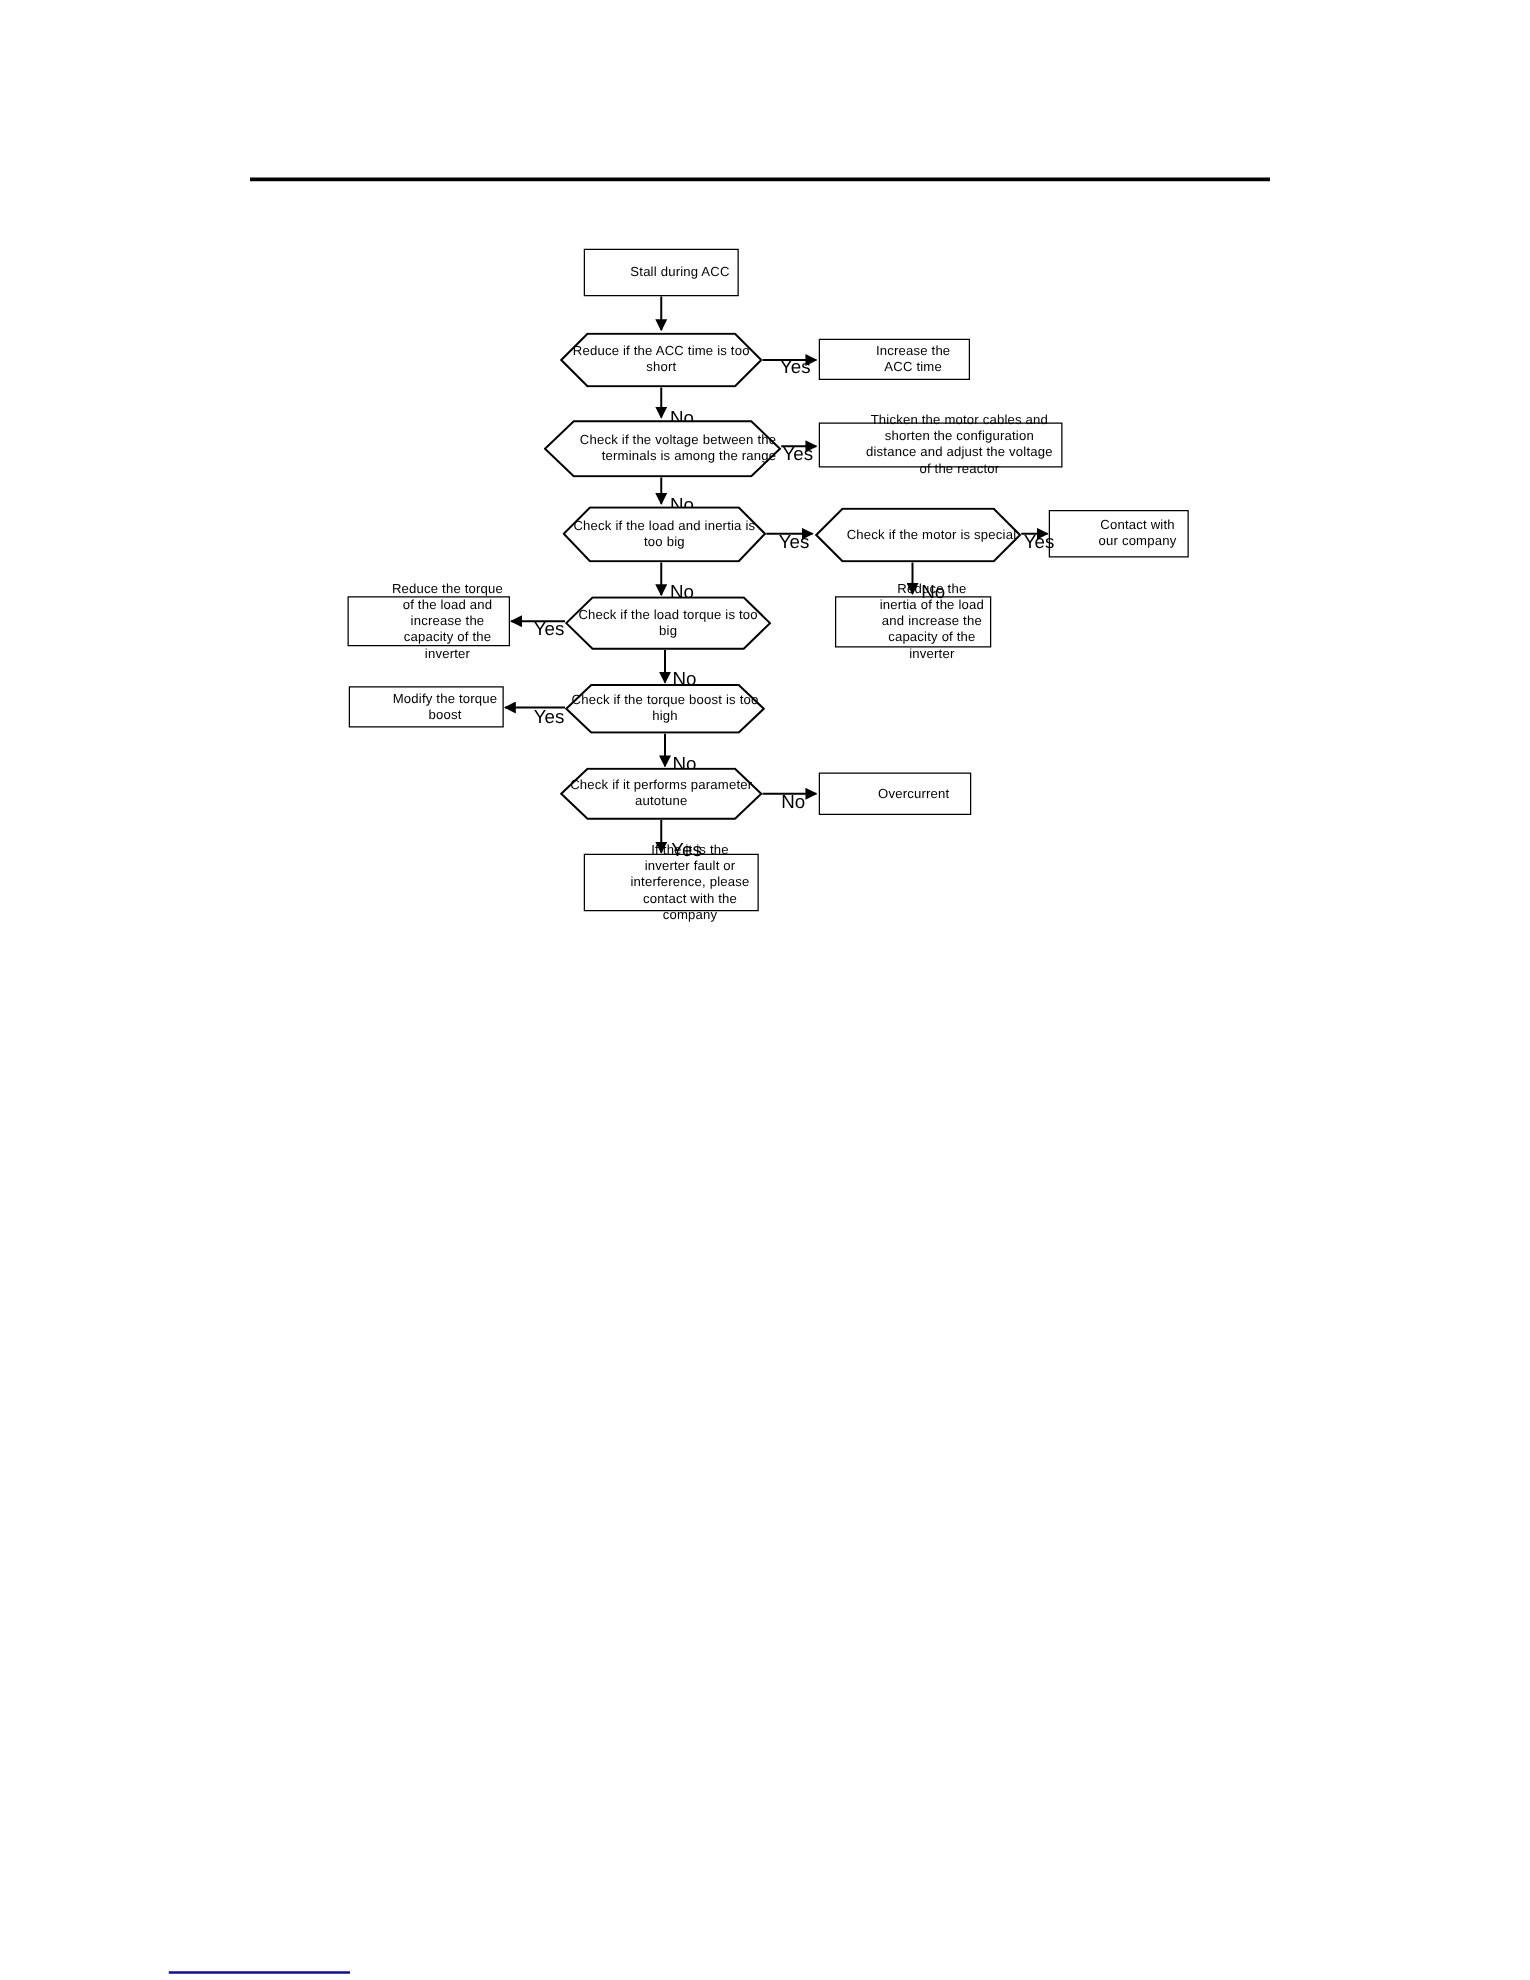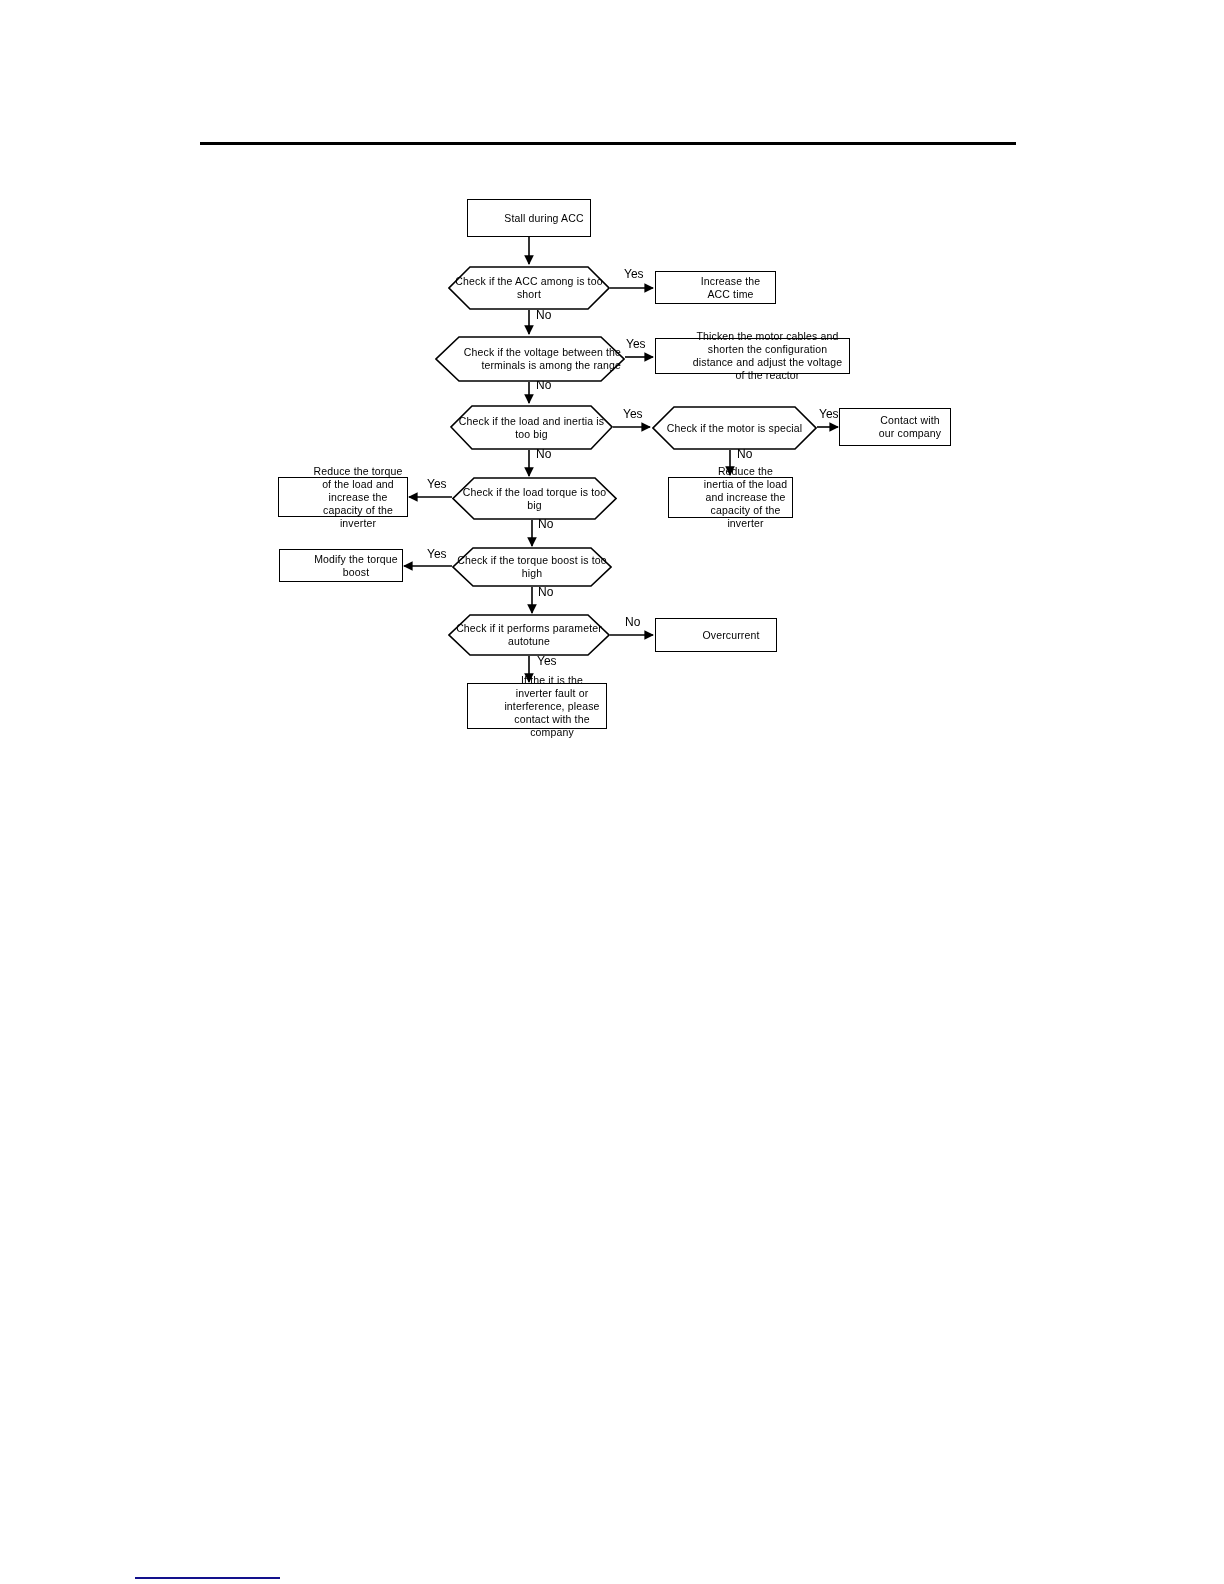--- a/index.html
+++ b/index.html
@@ -83,24 +83,25 @@
     left: 0;
     top: 0;
     width: 100%;
     height: 100%;
     z-index: 1;
   }
 
   
   .edge-label {
     position: absolute;
-    font-size: 12px;
+    font-size: 15px;
     line-height: 12px;
     color: #000;
     white-space: nowrap;
+    margin-top: 20px;
   }
 </style>
 </head>
 <body>
 
 <div class="header-rule"></div>
 
 <div id="flowchart">
 
   <svg id="flow-svg" viewBox="0 0 1224 800">
@@ -144,21 +145,21 @@
   </svg>
 
   <div class="node process" style="left:467px; top:199px; width:124px; height:38px;">
     <span>Stall during ACC</span>
   </div>
 
   <div class="node decision" style="left:448px; top:266px; width:162px; height:44px;">
     <svg class="hex-shape" viewBox="0 0 162 44" preserveAspectRatio="none">
       <polygon points="22,1 140,1 161,22 140,43 22,43 1,22" fill="#ffffff" stroke="#000000" stroke-width="1.6"></polygon>
     </svg>
-    <span class="hex-label">Check if the ACC among is too short</span>
+    <span class="hex-label">Reduce if the ACC time is too short</span>
   </div>
 
   <div class="node process" style="left:655px; top:271px; width:121px; height:33px;">
     <span>Increase the ACC time</span>
   </div>
 
   <div class="node decision" style="left:435px; top:336px; width:190px; height:46px;text-align:right;">
     <svg class="hex-shape" viewBox="0 0 190 46" preserveAspectRatio="none">
       <polygon points="24,1 166,1 189,23 166,45 24,45 1,23" fill="#ffffff" stroke="#000000" stroke-width="1.6"></polygon>
     </svg>
@@ -169,21 +170,21 @@
     <span>Thicken the motor cables and shorten the configuration distance and adjust the voltage of the reactor</span>
   </div>
 
   <div class="node decision" style="left:450px; top:405px; width:163px; height:45px;">
     <svg class="hex-shape" viewBox="0 0 163 45" preserveAspectRatio="none">
       <polygon points="22,1 141,1 162,22 141,44 22,44 1,22" fill="#ffffff" stroke="#000000" stroke-width="1.6"></polygon>
     </svg>
     <span class="hex-label">Check if the load and inertia is too big</span>
   </div>
 
-  <div class="node decision" style="left:652px; top:406px; width:165px; height:44px;">
+  <div class="node decision" style="left:652px; top:406px; width:165px; height:44px;justify-content:flex-end;">
     <svg class="hex-shape" viewBox="0 0 165 44" preserveAspectRatio="none">
       <polygon points="22,1 143,1 164,22 143,43 22,43 1,22" fill="#ffffff" stroke="#000000" stroke-width="1.6"></polygon>
     </svg>
     <span class="hex-label">Check if the motor is special</span>
   </div>
 
   <div class="node process" style="left:839px; top:408px; width:112px; height:38px;">
     <span>Contact with our company</span>
   </div>
 

